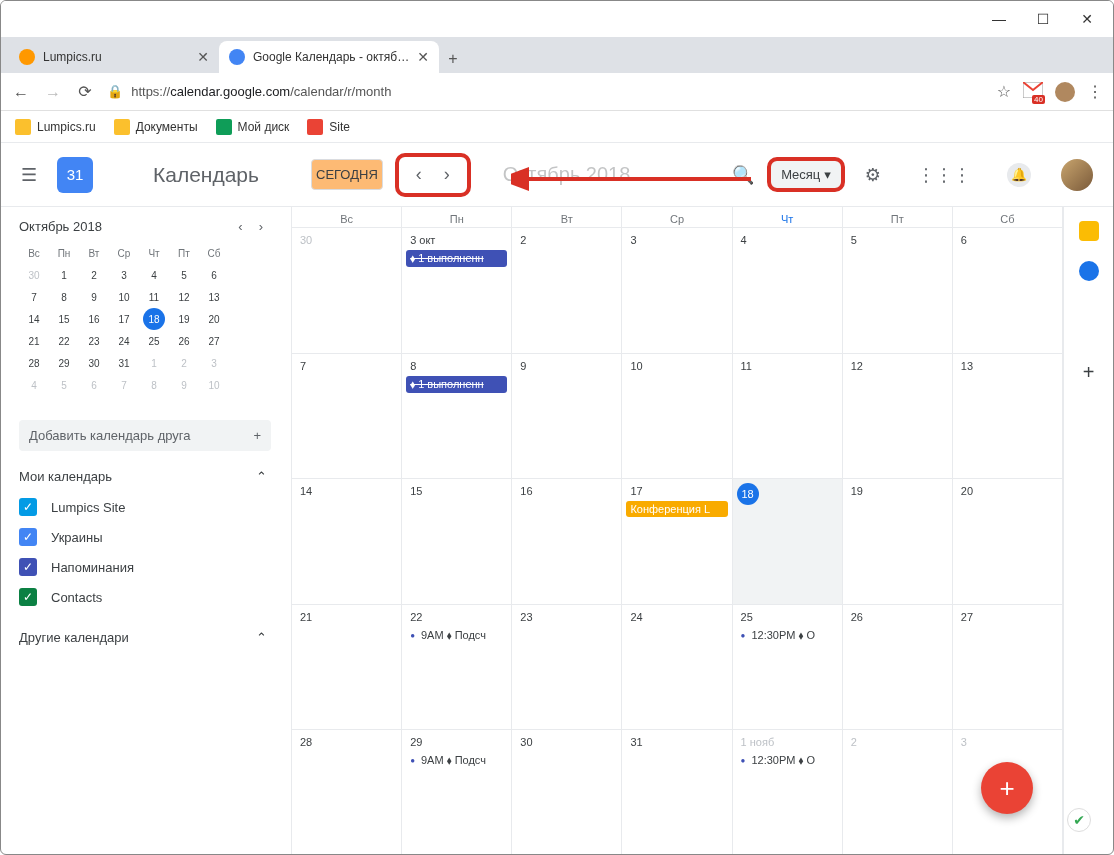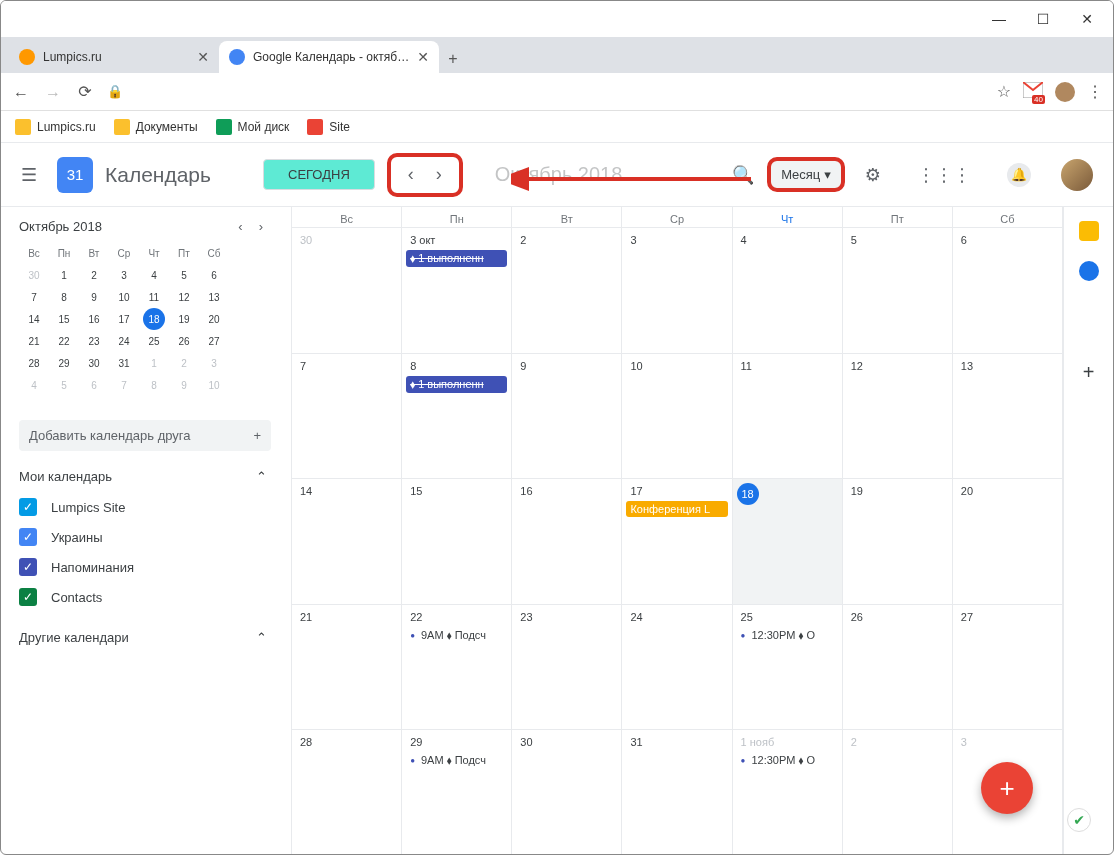--- a/index.html
+++ b/index.html
@@ -33,22 +33,22 @@
 
 
 .bookmarks { height: 32px; background: #fff; display: flex; align-items: center; padding: 0 14px; gap: 18px; font-size: 12px; color: #333; border-bottom: 1px solid #e8eaed;}
 .bm { display: flex; align-items: center; gap: 6px; }
 .bm .ico { width: 16px; height: 16px; }
 
 
 .cal-header { height: 64px; display: flex; align-items: center; padding: 0 20px; gap: 12px; border-bottom: 1px solid #e8eaed; }
 .menu-icon { color: #5f6368; font-size: 18px; width: 24px; }
 .cal-logo { width: 36px; height: 36px; background: #4285f4; border-radius: 6px; display: flex; align-items: center; justify-content: center; color: #fff; font-size: 15px; font-weight: 500; }
-.cal-title { font-size: 21px; color: #5f6368; flex-shrink: 0; margin-right: 40px; }
-.today-btn { border: 1px solid #dadce0; border-radius: 4px; padding: 7px 24px; font-size: 13px; color: #3c4043; background:#5eead4;}
+.cal-title { font-size: 21px; color: #5f6368; flex-shrink: 0; margin-right: 40px; margin-left: 48px; }
+.today-btn { border: 1px solid #dadce0; border-radius: 4px; padding: 7px 4px; font-size: 13px; color: #3c4043; background:#fdba74;}
 .nav-chev-group { display: flex; gap: 0; border: 4px solid #d93025; border-radius: 10px; padding: 4px 6px; }
 .chev-btn { width: 28px; height: 28px; display: flex; align-items: center; justify-content: center; color: #5f6368; font-size: 18px; }
 .month-label { font-size: 20px; color: #3c4043; margin-left: 20px; opacity:0.3; }
 .spacer { flex: 1; }
 .search-ico { color: #5f6368; font-size: 18px; }
 .view-select { border: 4px solid #d93025; border-radius: 10px; padding: 6px 10px; font-size: 13px; color: #3c4043; display: flex; align-items: center; gap: 4px; background:#f1f3f4; }
 .gear-ico { color: #5f6368; font-size: 18px; margin-left: 8px; }
 .grid-ico { color: #5f6368; font-size: 18px; margin-left: 24px; }
 .bell-ico { width: 24px; height: 24px; background: #e8eaed; border-radius: 50%; display: flex; align-items: center; justify-content: center; color: #5f6368; font-size: 13px; margin-left: 24px;}
 .cal-avatar { width: 32px; height: 32px; border-radius: 50%; background: linear-gradient(135deg,#c9a56e,#7a5a3a); margin-left: 18px; }
@@ -126,20 +126,21 @@
     </div>
     <div class="newtab-btn">+</div>
   </div>
 
 <div class="url-row">
   <div class="nav-btn">←</div>
   <div class="nav-btn disabled">→</div>
   <div class="nav-btn">⟳</div>
   <div class="url-input">
     <span class="lock">🔒</span>
+    <span><span>https://</span><span class="host">calendar.google.com</span><span>/calendar/r/month</span></span>
   </div>
   <span class="star">☆</span>
   <span class="gmail-badge">
     <svg width="20" height="16">
         <rect width="20" height="16" fill="#fff" stroke="#999"></rect>
         <path d="M0 0 L10 8 L20 0" fill="none" stroke="#ea4335" stroke-width="2"></path>
       </svg>
     <span class="count">40</span>
   </span>
   <div class="avatar-small"></div>

